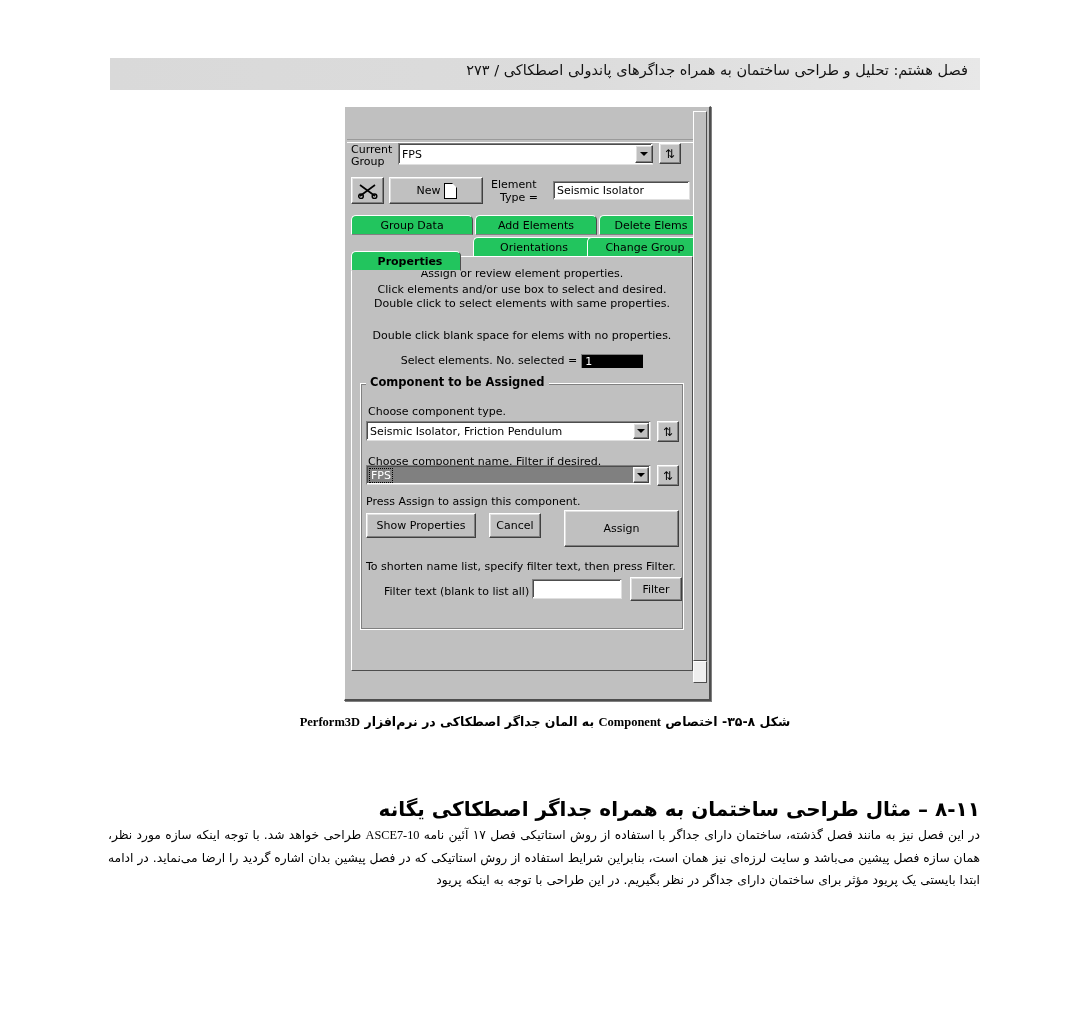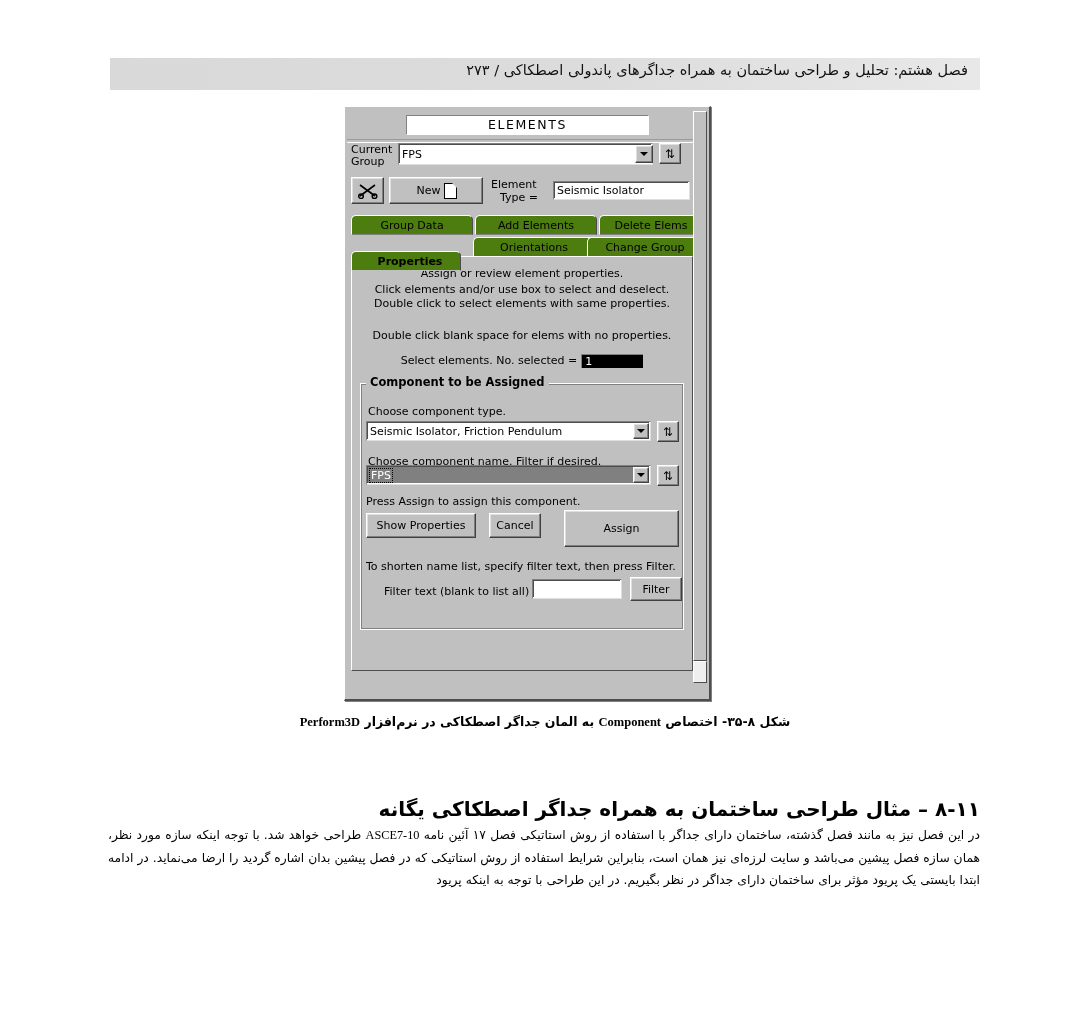--- a/index.html
+++ b/index.html
@@ -112,21 +112,21 @@
   }
   .page-glyph:after{
     content:"";position:absolute;right:-1px;top:-1px;
     border-left:5px solid transparent;border-top:5px solid #c0c0c0;
   }
   .et-lbl1{left:146px;top:72px;}
   .et-lbl2{left:155px;top:85px;}
   .et-field{left:208px;top:74px;width:137px;height:19px;}
   .tab{
     position:absolute;box-sizing:border-box;height:20px;
-    background:#4d7c0f;
+    background:#22c55e;
     border-top:1px solid #ffffff;border-left:1px solid #ffffff;
     border-right:1px solid #4d4d4d;
     border-radius:5px 5px 0 0;
     display:flex;align-items:center;justify-content:center;
     font-size:11px;
   }
   .tab.inactive{border-bottom:1px solid #808080;}
   .tab.active{font-weight:bold;border-bottom:1px solid #c0c0c0;z-index:4;}
 
   .tab-a{left:6px;top:108px;width:122px;}
@@ -247,21 +247,20 @@
 </head>
 <body>
 
 <div class="page-header">
   <div class="page-header-text">فصل هشتم: تحلیل و طراحی ساختمان به همراه جداگرهای پاندولی اصطکاکی / ۲۷۳</div>
 </div>
 
 <div class="dialog">
   <div class="dlg-inner">
 
-    <div class="elements-title">ELEMENTS</div>
     <div class="top-sep"></div>
 
     <div class="lbl cur-group-lbl">Current</div>
     <div class="lbl cur-group-lbl2">Group</div>
     <div class="field cg-field">FPS</div>
     <div class="combo-arrow cg-arrow">
         <span class="tri"></span>
       </div>
     <div class="btn refresh-btn cg-refresh">
       <span class="refresh-glyph">⇅</span>
@@ -289,21 +288,21 @@
     <div class="tab inactive tab-b">Add Elements</div>
     <div class="tab inactive tab-c">Delete Elems</div>
 
     <div class="tab active tab-d">Properties</div>
     <div class="tab inactive tab-e">Orientations</div>
     <div class="tab inactive tab-f">Change Group</div>
 
     <div class="tabpanel">
 
       <div class="ctext" style="top:10px;">Assign or review element properties.</div>
-      <div class="ctext" style="top:26px;">Click elements and/or use box to select and deselect.</div>
+      <div class="ctext" style="top:26px;">Click elements and/or use box to select and desired.</div>
       <div class="ctext" style="top:40px;">Double click to select elements with same properties.</div>
       <div class="ctext" style="top:72px;">Double click blank space for elems with no properties.</div>
 
       <div class="sel-row">
         <span>Select elements.  No. selected =</span><span class="sel-count">1</span>
       </div>
 
       <div class="groupbox"></div>
       <div class="groupbox-title">Component to be Assigned</div>
 

